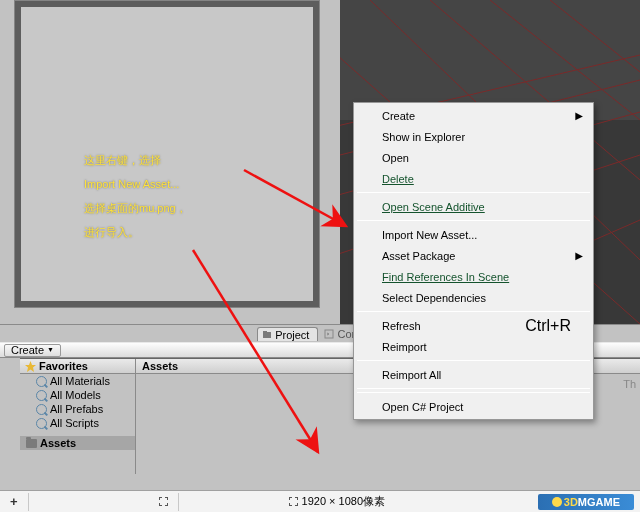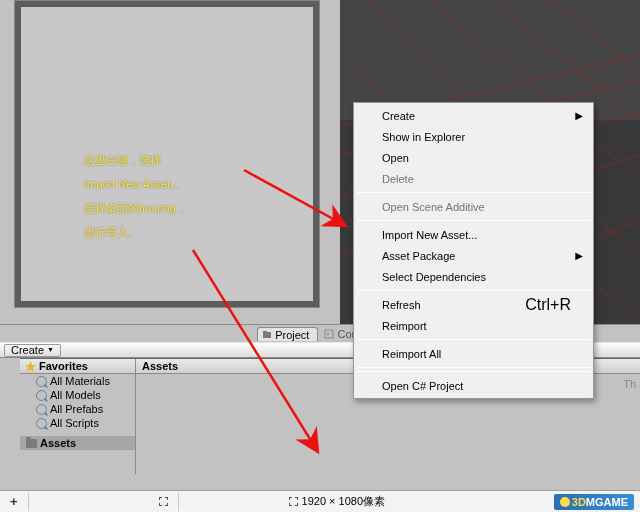--- a/index.html
+++ b/index.html
@@ -30,28 +30,28 @@
   .folder{width:11px;height:9px;background:#7b7b7b;border-radius:1px;position:relative;}
   .folder::before{content:"";position:absolute;width:5px;height:2px;background:#7b7b7b;top:-2px;left:0;border-radius:1px 1px 0 0;}
   .proj-right{flex:1;background:#c2c2c2;}
   .breadcrumb{height:15px;background:linear-gradient(#eaeaea,#cfcfcf);border-bottom:1px solid #8a8a8a;padding-left:6px;font-weight:bold;font-size:10px;display:flex;align-items:center;}
   
   .status{position:absolute;bottom:0;left:0;right:0;height:22px;background:#f3f3f3;border-top:1px solid #a0a0a0;display:flex;align-items:center;font-size:11px;}
   .status .seg{padding:0 10px;display:flex;align-items:center;gap:4px;}
   .sep{width:1px;height:18px;background:#c8c8c8;}
   .dotsq{width:9px;height:9px;border:1px dashed #555;}
   .plus{font-size:13px;font-weight:bold;color:#333;}
-  .logo{margin-left:auto;margin-right:6px;height:16px;background:linear-gradient(90deg,#2b6fb3,#3a8cd6);color:#fff;font-weight:bold;font-size:11px;padding:1px 6px;border-radius:2px;display:flex;align-items:center;gap:2px;}
+  .logo{margin-left:auto;margin-right:6px;height:16px;background:linear-gradient(90deg,#2b6fb3,#3a8cd6);color:#fff;font-weight:bold;font-size:11px;padding:1px 14px;border-radius:2px;display:flex;align-items:center;gap:2px;}
   .logo .d{color:#ffd94a;}
   
   .annot{position:absolute;left:84px;top:148px;color:#ffe23a;font-size:17px;line-height:24px;font-weight:500;text-shadow:0 0 2px rgba(0,0,0,.5);}
   
   .ctx{position:absolute;left:353px;top:102px;width:241px;background:#f0f0f0;border:1px solid #979797;box-shadow:2px 3px 6px rgba(0,0,0,.35);padding:2px;}
   .mi{height:21px;display:flex;align-items:center;padding:0 20px 0 26px;font-size:12px;color:#000;position:relative;}
-  .mi.dis{color:#737373;}
+  .mi.dis{color:#14532d;text-decoration:underline;}
   .mi .kb{margin-left:auto;font-size:16px;color:#000;}
   .mi .arr{position:absolute;right:8px;font-size:10px;}
   .msep{height:1px;background:#d0d0d0;margin:3px 1px;border-bottom:1px solid #fff;}
   
   .overlay{position:absolute;inset:0;pointer-events:none;}
 </style>
 </head>
 <body>
 
 <div class="scene-row">
@@ -165,20 +165,23 @@
       <span>Open Scene Additive</span>
     </div>
   <div class="msep"></div>
   <div class="mi">
       <span>Import New Asset...</span>
     </div>
   <div class="mi">
       <span>Asset Package</span>
       <span class="arr">▶</span>
     </div>
+  <div class="mi dis">
+      <span>Find References In Scene</span>
+    </div>
   <div class="mi">
       <span>Select Dependencies</span>
     </div>
   <div class="msep"></div>
   <div class="mi">
       <span>Refresh</span>
       <span class="kb">Ctrl+R</span>
     </div>
   <div class="mi">
       <span>Reimport</span>

